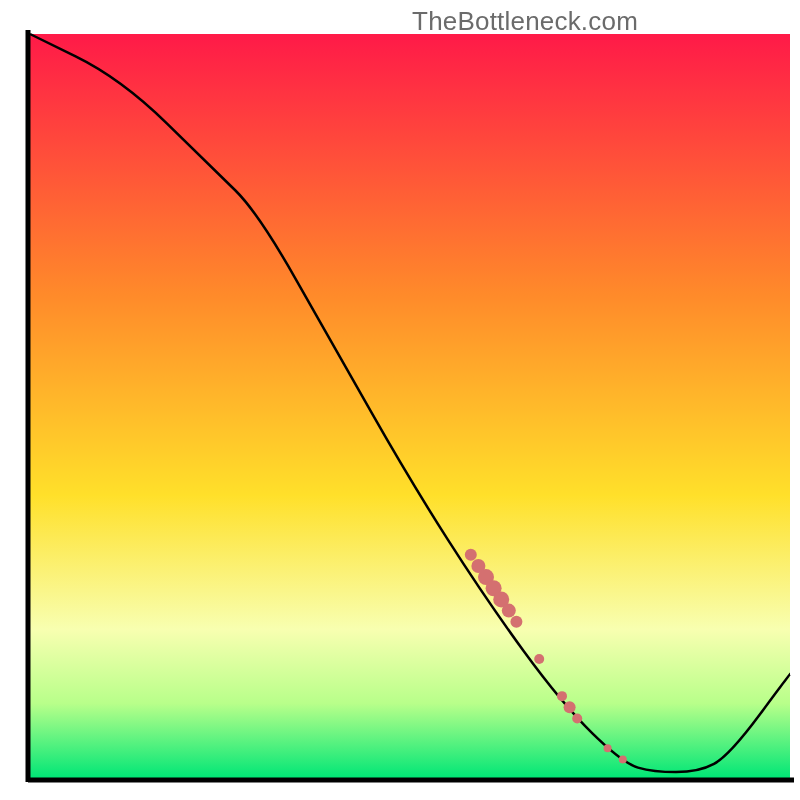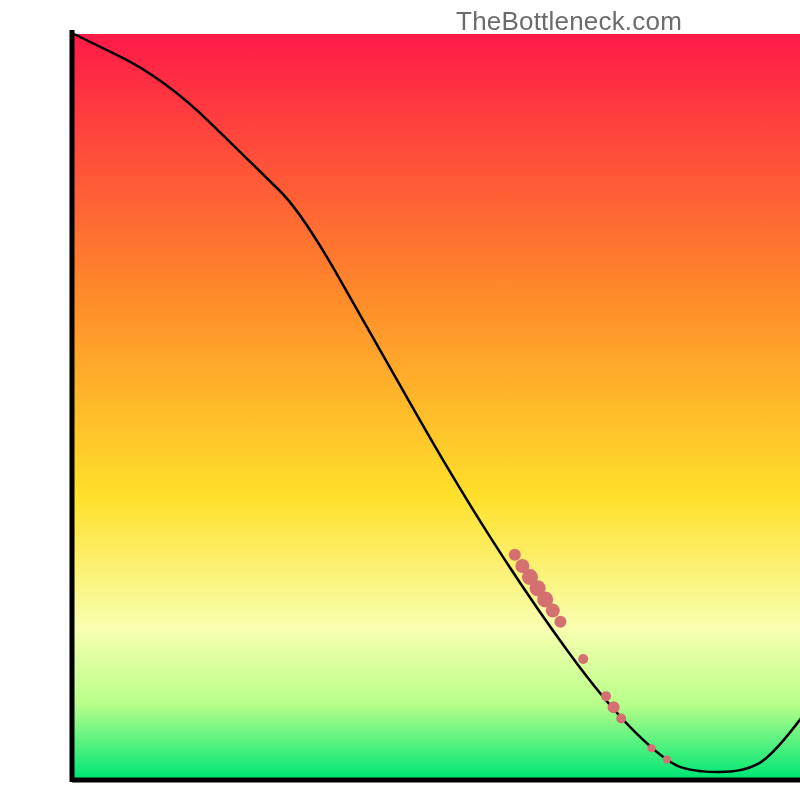--- a/index.html
+++ b/index.html
@@ -7,21 +7,20 @@
     padding: 0;
     width: 800px;
     height: 800px;
     overflow: hidden;
     background: #fff;
   }
   .chart-container {
     position: relative;
     width: 652px;
     height: 800px;
-    padding-left: 44px;
   }
   svg {
     display: block;
   }
   .watermark {
     position: absolute;
     top: 6px;
     right: 14px;
     font-family: Arial, Helvetica, sans-serif;
     font-size: 26px;

